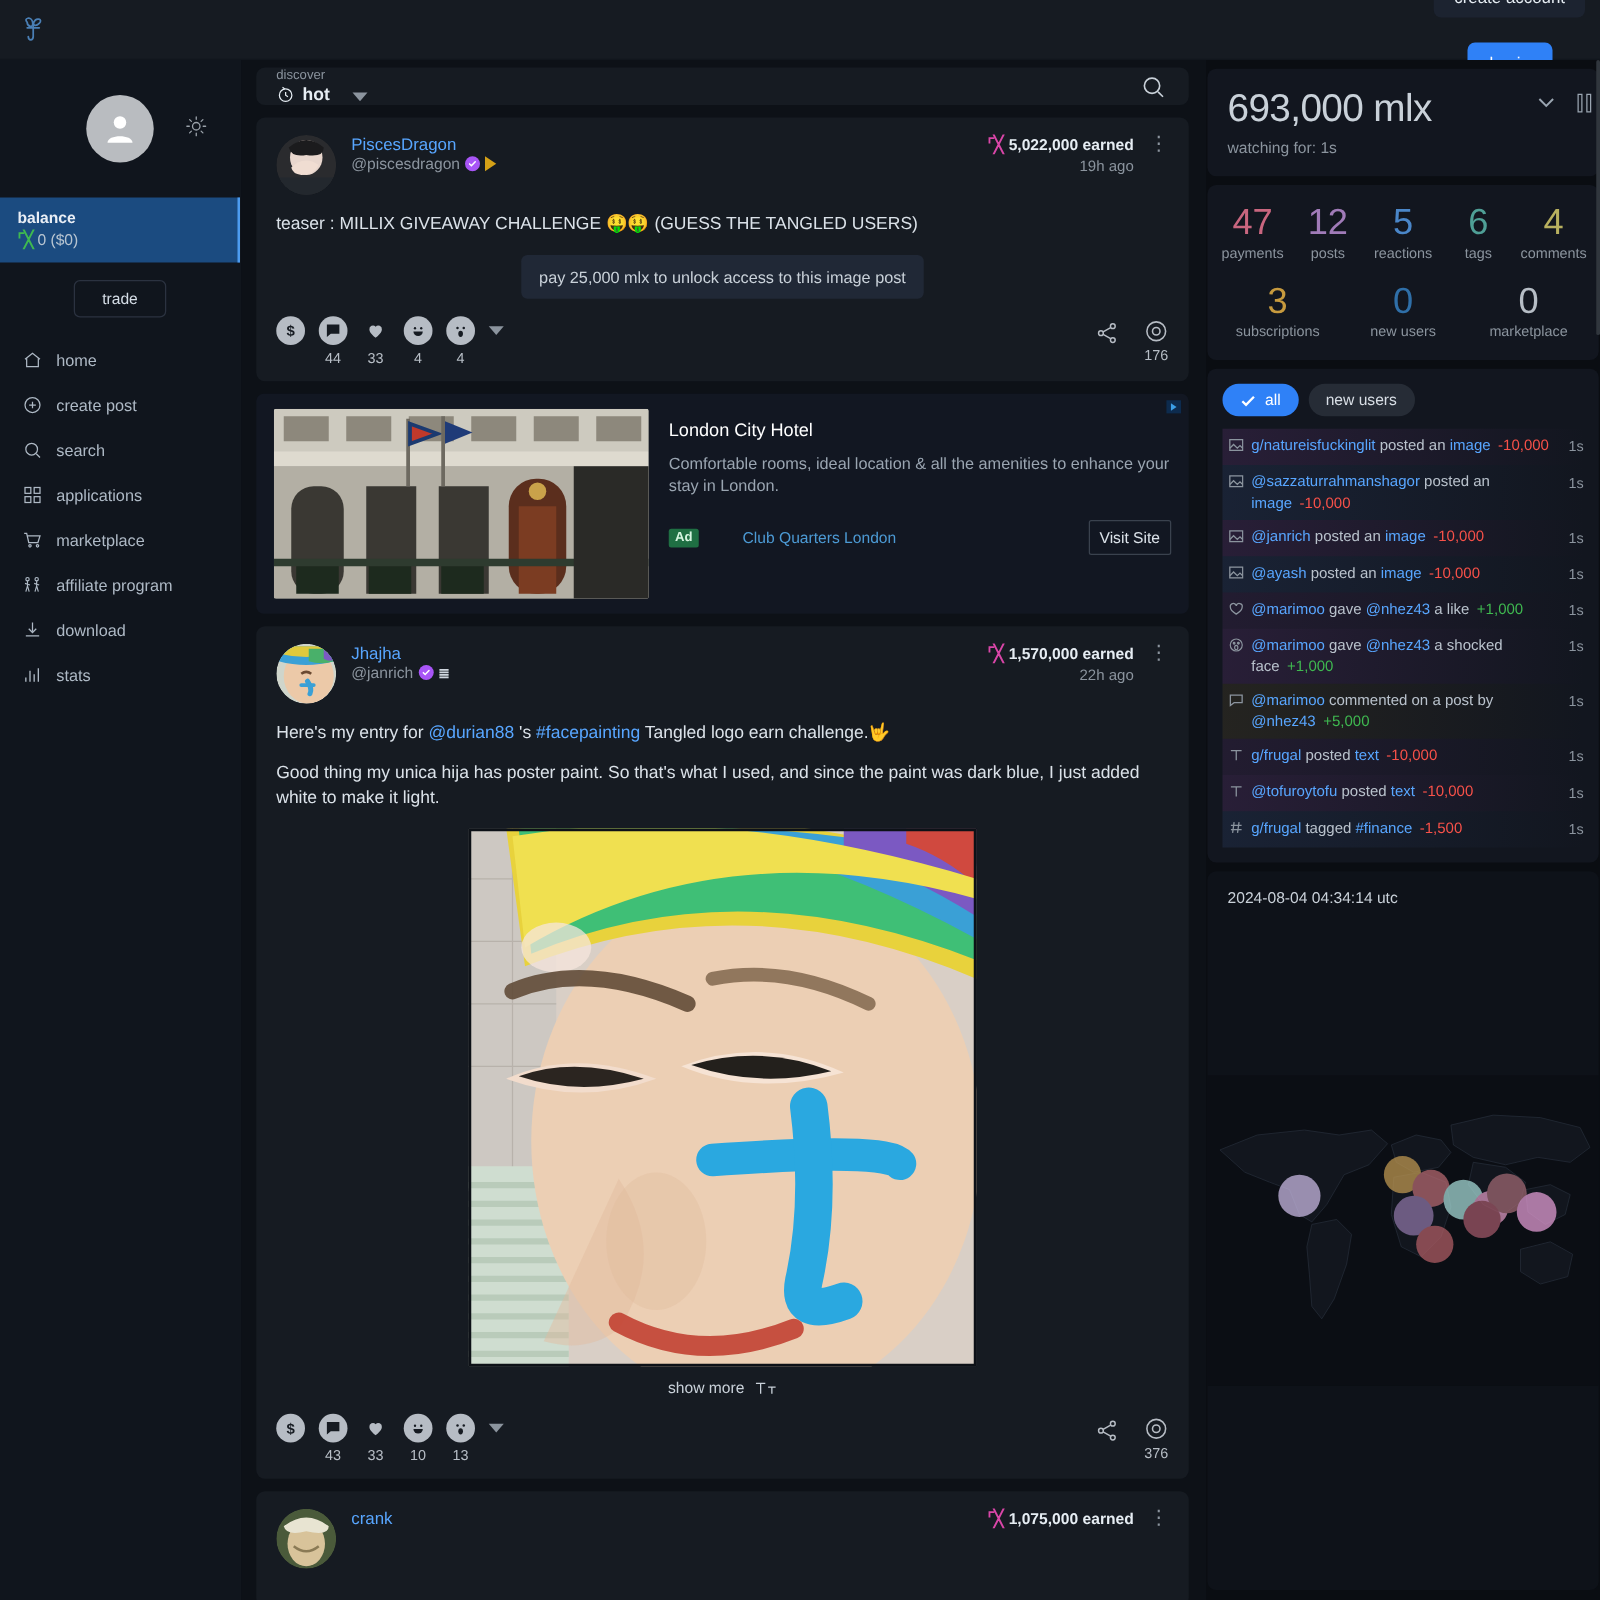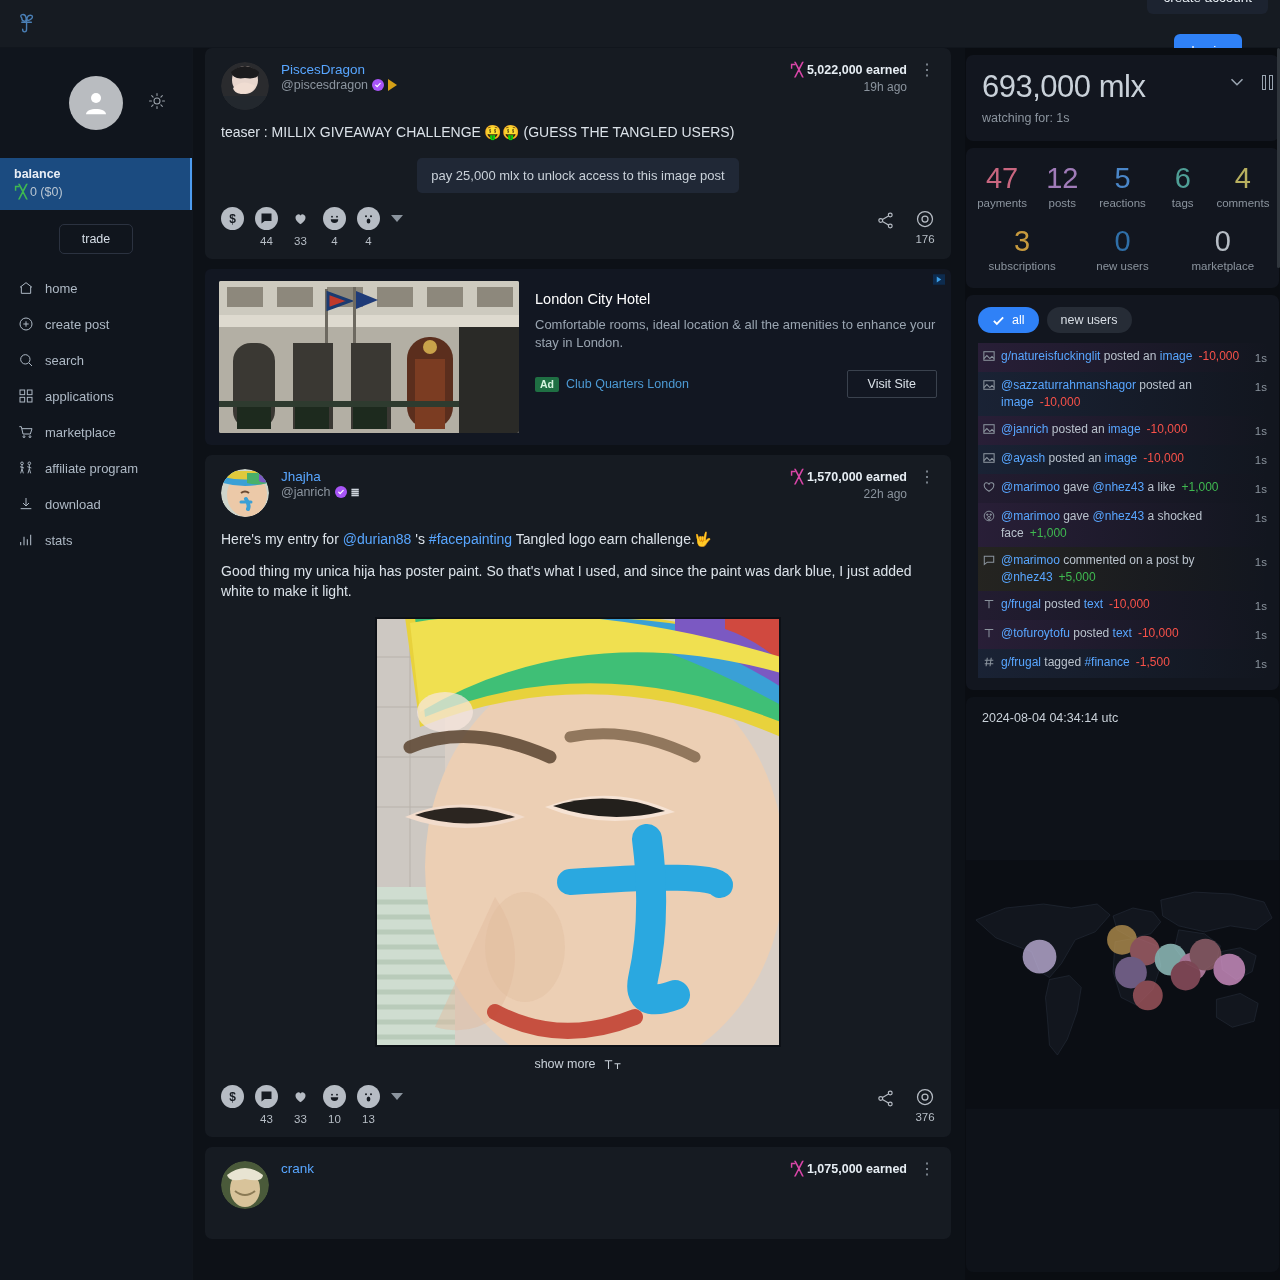--- a/index.html
+++ b/index.html
@@ -139,22 +139,22 @@
 
   
   .ad-card { background: #121722; border-radius: 6px; padding: 12px 14px; position: relative; display: flex; gap: 16px; }
   .ad-img { width: 300px; height: 152px; flex: 0 0 300px; border-radius: 2px; overflow: hidden; position: relative; }
   .ad-body { flex: 1 1 auto; min-width: 0; padding-top: 10px; position: relative;}
   .ad-title { font-size: 14.5px; color: #ffffff; }
   .ad-desc { font-size: 13px; color: #9aa5b1; margin-top: 9px; line-height: 18px; }
   .ad-row { display: flex; align-items: center; justify-content: space-between; margin-top: 18px; }
   .ad-src { display: flex; align-items: center; gap: 7px; }
   .ad-chip { background: #1f6f43; color: #d6f5e0; font-size: 10.5px; padding: 1.5px 5px; border-radius: 2px; font-weight: bold; }
-  .ad-srcname { color: #4c9ad4; font-size: 12.5px; }
-  .ad-visit { border: 1px solid #3a424e; color: #dbe2e9; background: transparent; font-size: 12.5px; padding: 6px 20px; border-radius: 2px; cursor: pointer; font-family: "Liberation Sans", sans-serif;}
+  .ad-srcname { color: #4c9ad4; font-size: 12.5px; margin-left: 28px; }
+  .ad-visit { border: 1px solid #3a424e; color: #dbe2e9; background: transparent; font-size: 12.5px; padding: 6px 8px; border-radius: 2px; cursor: pointer; font-family: "Liberation Sans", sans-serif;}
   .adchoice { position: absolute; top: 5px; right: 6px; width: 12px; height: 11px; }
 
   
   .right {
     width: 315px; flex: 0 0 315px;
     background: #0a0d12;
     display: flex; flex-direction: column; gap: 7px;
     padding: 7px 0 0 0;
     overflow: hidden;
   }
@@ -315,20 +315,40 @@
           <svg viewBox="0 0 24 24" fill="none" stroke="#aeb9c5" stroke-width="1.6">
               <path d="M4 20v-5M9 20V7M14 20V11M19 20V4"></path>
             </svg>
           <span>stats</span>
         </div>
       </div>
     </div>
 
     <div class="feed">
 
+      <div class="discover-bar">
+        <div class="discover-left">
+          <div class="discover-stack">
+            <span class="discover-label">discover</span>
+            <span class="discover-sel">
+              <svg viewBox="0 0 24 24" width="15" height="15" fill="none" stroke="#e6edf3" stroke-width="1.6">
+                  <circle cx="12" cy="13" r="8"></circle>
+                  <path d="M12 9v4l3 2"></path>
+                  <path d="M8 3l3 2"></path>
+                </svg>
+              <span>hot</span>
+            </span>
+          </div>
+          <div class="caret"></div>
+        </div>
+        <svg viewBox="0 0 24 24" width="21" height="21" fill="none" stroke="#c9d1d9" stroke-width="1.5">
+            <circle cx="11" cy="11" r="7"></circle>
+            <path d="M16.5 16.5L21 21"></path>
+          </svg>
+      </div>
 
       <div class="card">
         <div class="post-head">
           <div class="pa">
             <svg viewBox="0 0 48 48" width="48" height="48">
               <defs>
                   <clipPath id="cp1">
                     <circle cx="24" cy="24" r="24"></circle>
                   </clipPath>
                 </defs>

